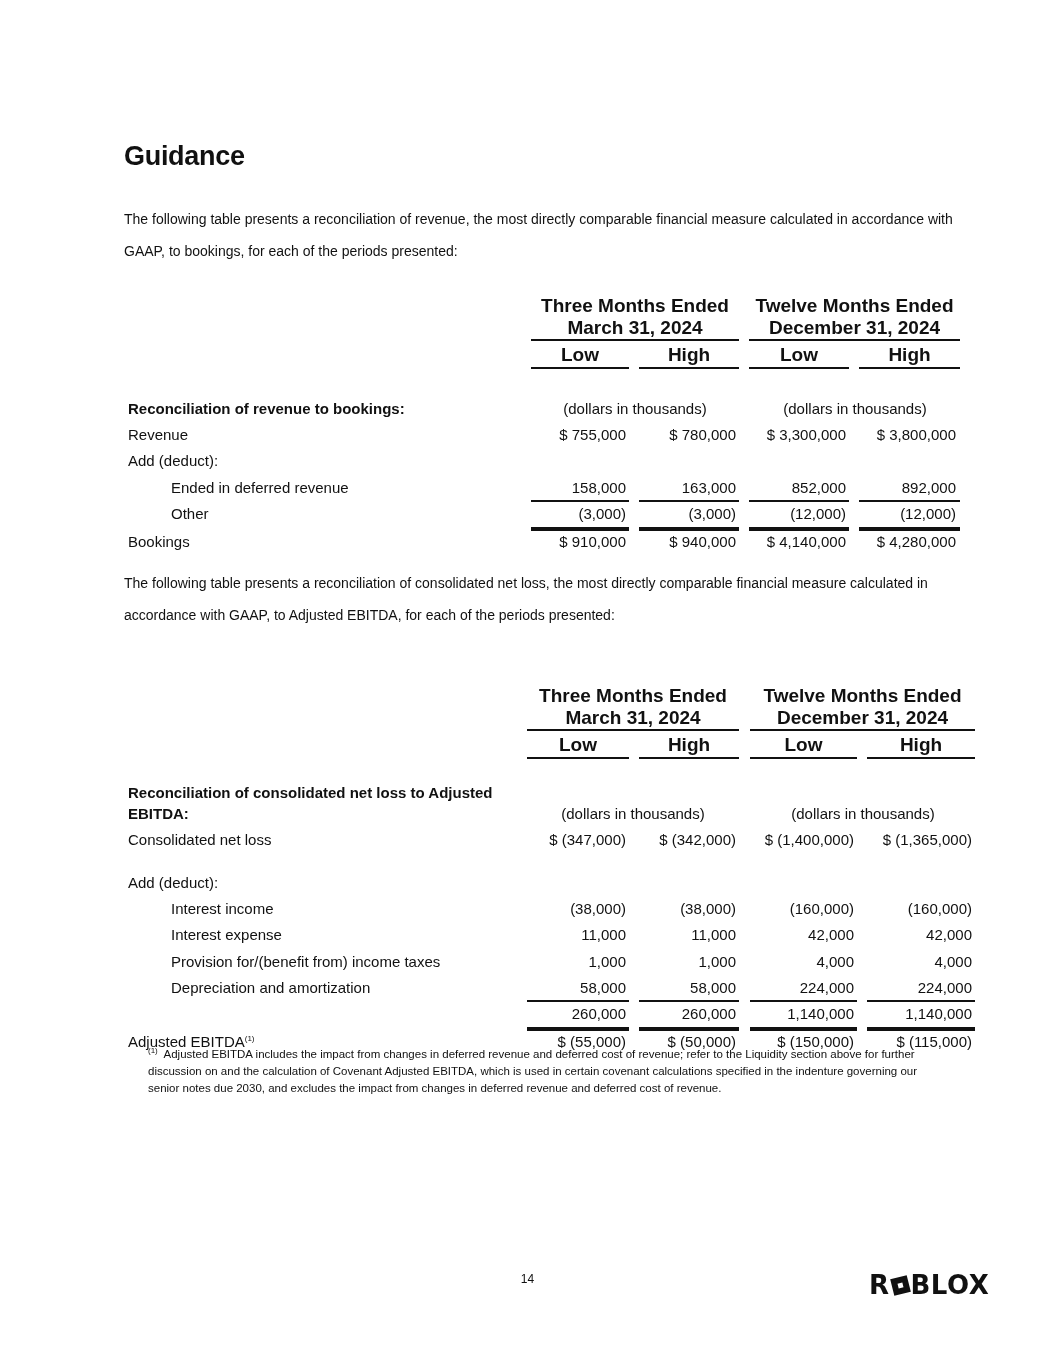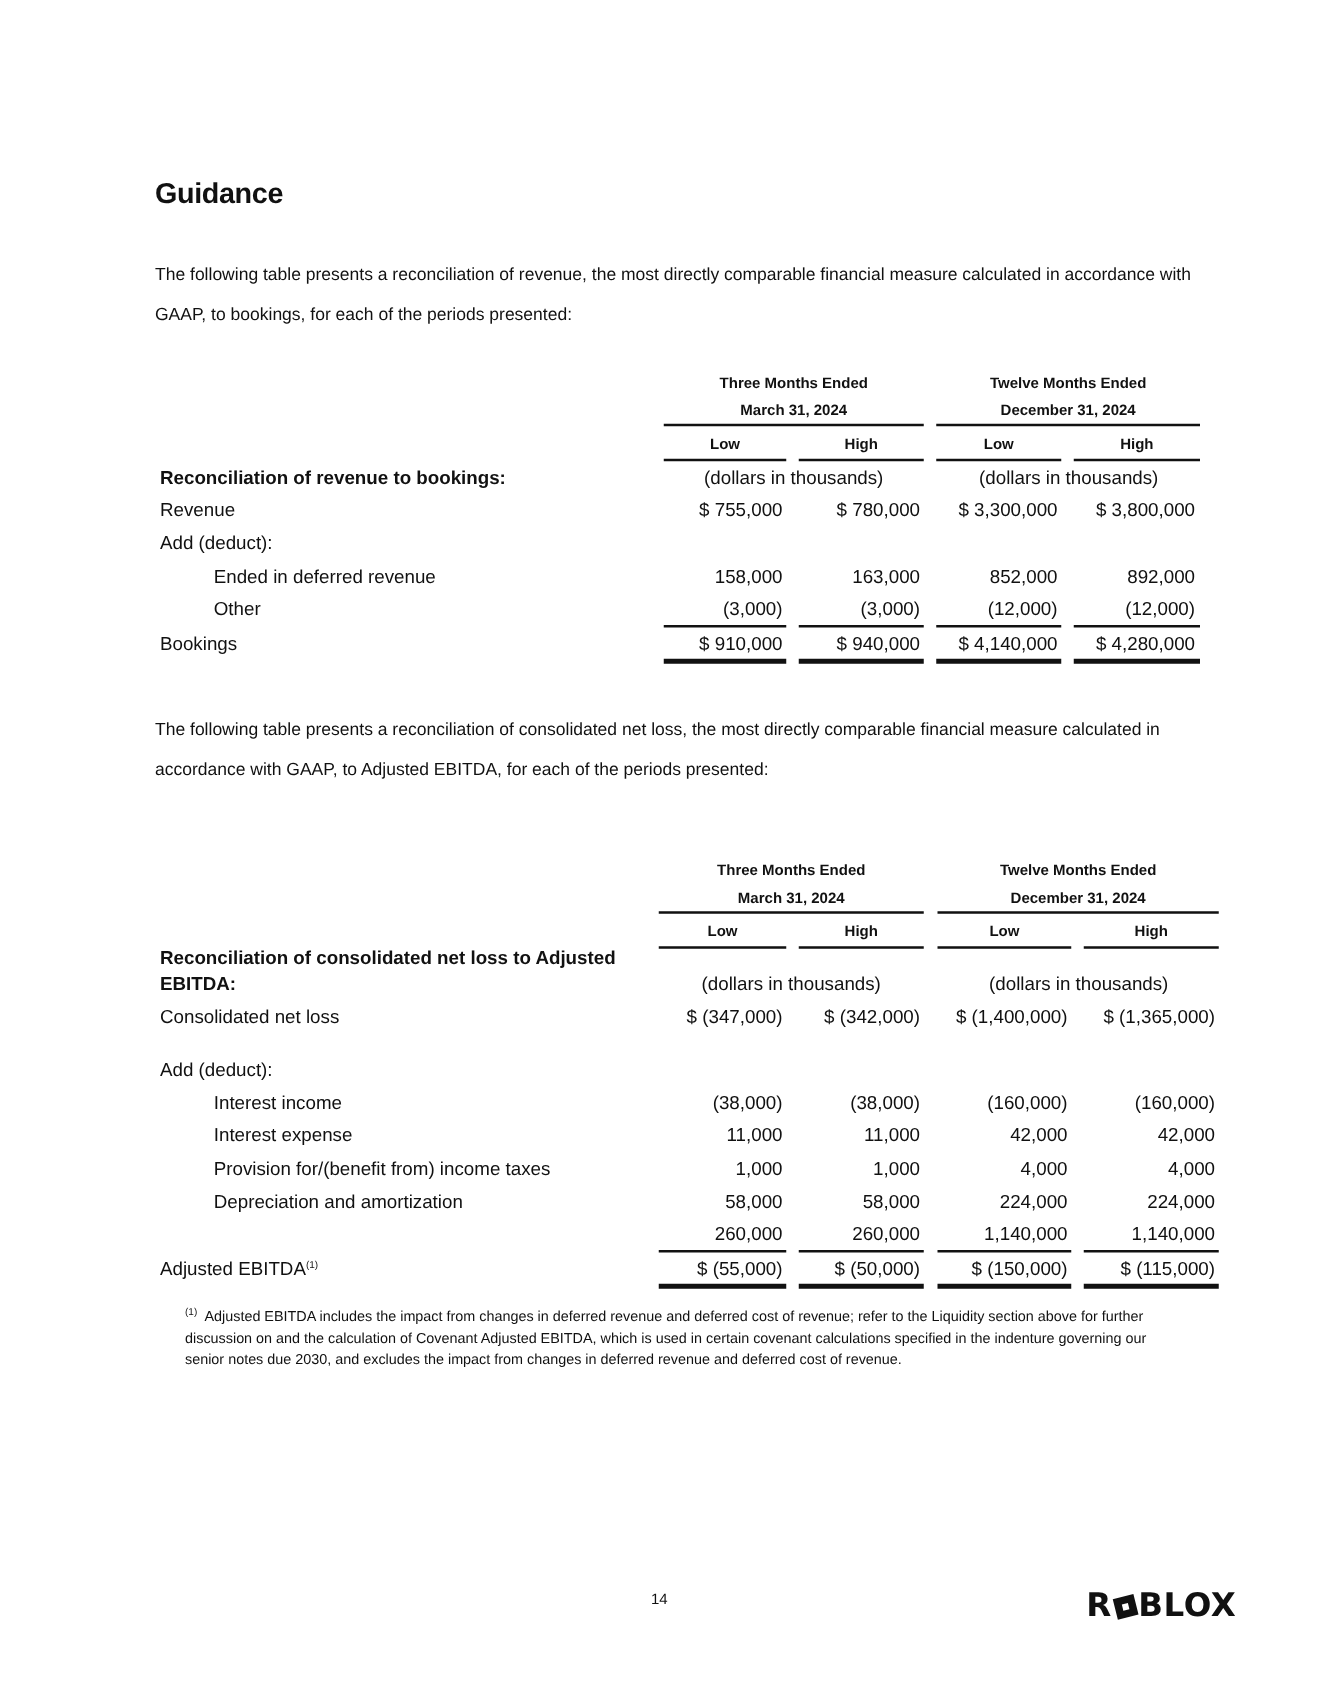--- a/index.html
+++ b/index.html
@@ -1,29 +1,29 @@
 <!DOCTYPE html>
 <html><head>
 <meta charset="utf-8">
 <style>
   html, body { margin:0; padding:0; background:#ffffff; }
   body { width:1055px; height:1365px; position:relative; overflow:hidden;
          font-family:"Liberation Sans", "DejaVu Sans", sans-serif; color:#111111; }
-  .heading { position:absolute; left:124px; top:141px; font-size:23px; font-weight:bold; letter-spacing:-0.3px; margin:0; }
+  .heading { position:absolute; left:124px; top:141px; font-size:27px; font-weight:bold; letter-spacing:-0.3px; margin:0; }
   .para { position:absolute; left:124px; width:830px; font-size:14px; line-height:31.5px; margin:0; }
   #para1 { top:204px; }
   #para2 { top:568px; }
 
   .tbl { position:absolute; left:124px; }
-  .row { position:absolute; left:0; height:24px; font-size:15px; line-height:24px; white-space:nowrap; }
+  .row { position:absolute; left:0; height:24px; font-size:15px; line-height:24px; white-space:nowrap;margin-top:26px; }
   .lbl { position:absolute; left:4px; }
   .lbl.ind { left:47px; }
   .lbl.bold { font-weight:bold; }
   .cell { position:absolute; text-align:right; }
-  .hdr { position:absolute; text-align:center; font-weight:bold; font-size:12px; line-height:22px; }
+  .hdr { position:absolute; text-align:center; font-weight:bold; font-size:19px; line-height:22px; }
   .sub { position:absolute; text-align:center; font-size:15px; }
   .line { position:absolute; height:2px; background:#111; }
   .dline { position:absolute; height:4px; background:#111; }
   .foot { position:absolute; left:148px; top:1046px; width:790px; font-size:11.5px; line-height:17px; margin:0; }
   .foot sup, .sup { font-size:8px; vertical-align:super; line-height:0; }
   .pageno { position:absolute; left:0; width:1055px; top:1272px; text-align:center; font-size:12px; }
   .logo { position:absolute; left:869px; top:1270px; font-size:26px; font-weight:900; letter-spacing:0.5px;
           font-family:"DejaVu Sans", sans-serif; display:flex; align-items:center; }
   .logo .tile { display:inline-block; width:17px; height:17px; background:#111; transform:rotate(-14deg); margin:0 2px; position:relative; }
   .logo .tile::after { content:""; position:absolute; left:6px; top:6px; width:5px; height:5px; background:#fff; }

